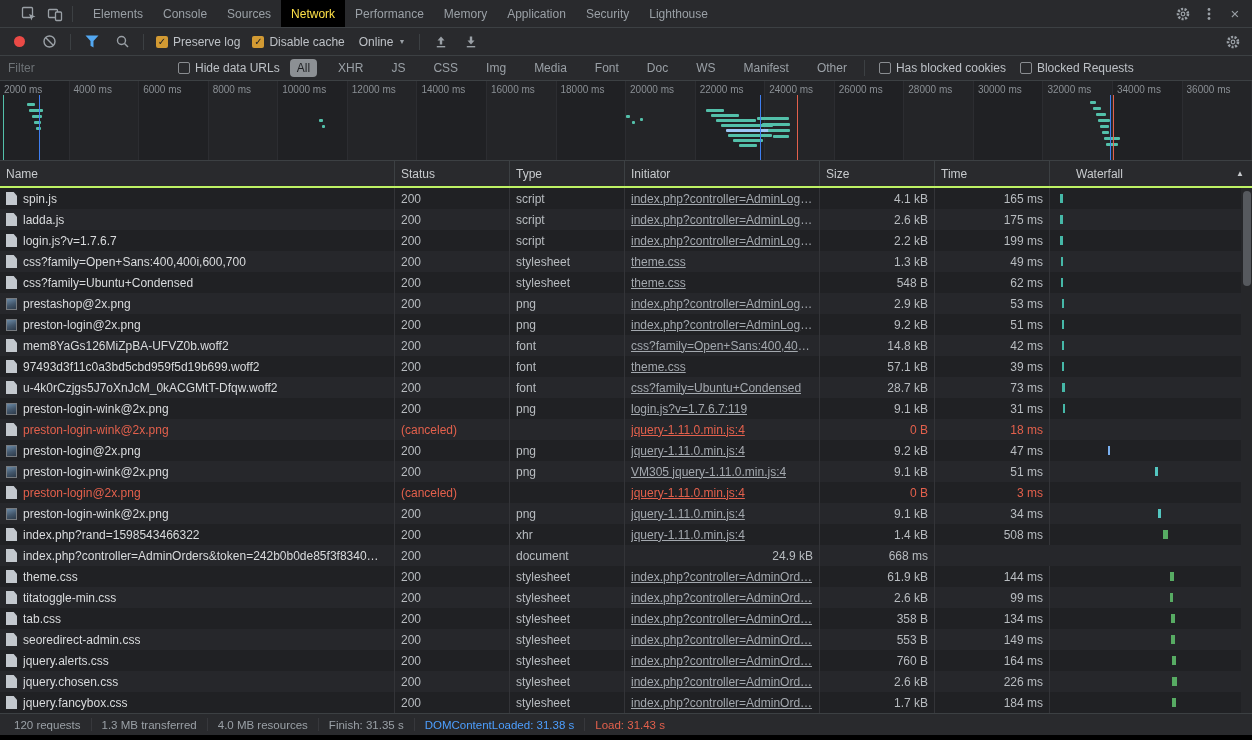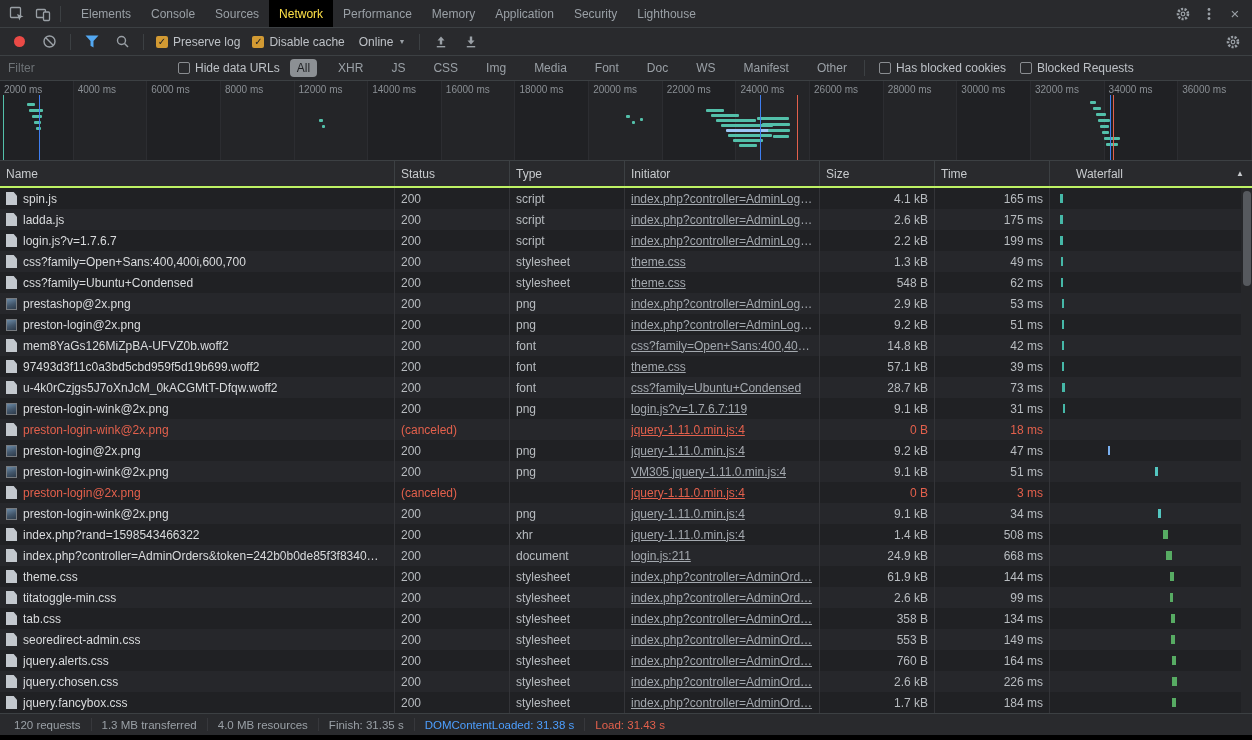--- a/index.html
+++ b/index.html
@@ -6,21 +6,21 @@
   html, body { width: 1252px; height: 740px; overflow: hidden; }
   body {
     background: #202124;
     font-family: "Liberation Sans", "DejaVu Sans", sans-serif;
     font-size: 12px;
     color: #9aa0a6;
   }
   .devtools { width: 1252px; height: 740px; display: flex; flex-direction: column; background: #202124; }
 
   
-  .tabs-bar { height: 28px; background: #292a2d; border-bottom: 1px solid #3c4043; display: flex; align-items: center; flex: none; padding-left: 4px; }
+  .tabs-bar { height: 28px; background: #292a2d; border-bottom: 1px solid #3c4043; display: flex; align-items: center; flex: none; padding-left: 16px; }
   .icon-btn { width: 26px; height: 24px; display: flex; align-items: center; justify-content: center; color: #9aa0a6; cursor: pointer; flex: none; }
   .icon-btn svg { display: block; }
   .tabs { display: flex; align-items: stretch; height: 100%; margin-left: 6px; }
   .tab { padding: 0 10px; display: flex; align-items: center; color: #9aa0a6; cursor: pointer; white-space: nowrap; }
   .tab.active { background: #000000; color: #fde047; }
   .tb-right { margin-left: auto; display: flex; align-items: center; padding-right: 4px; }
   .close-x { font-size: 15px; line-height: 1; color: #9aa0a6; }
 
   
   .net-toolbar { height: 28px; background: #292a2d; border-bottom: 1px solid #3c4043; display: flex; align-items: center; flex: none; padding: 0 6px; gap: 4px; }
@@ -226,20 +226,23 @@
           <span class="ov-label">2000 ms</span>
         </div>
         <div class="ov-col alt">
           <span class="ov-label">4000 ms</span>
         </div>
         <div class="ov-col">
           <span class="ov-label">6000 ms</span>
         </div>
         <div class="ov-col alt">
           <span class="ov-label">8000 ms</span>
+        </div>
+        <div class="ov-col">
+          <span class="ov-label">10000 ms</span>
         </div>
         <div class="ov-col alt">
           <span class="ov-label">12000 ms</span>
         </div>
         <div class="ov-col">
           <span class="ov-label">14000 ms</span>
         </div>
         <div class="ov-col alt">
           <span class="ov-label">16000 ms</span>
         </div>
@@ -610,23 +613,20 @@
           <div class="wbar" style="left: 113px; width: 5px; background: rgb(87, 171, 99);"></div>
         </div>
       </div>
       <div class="tr grid-cols even">
         <div class="td">
           <span class="fic doc"></span>
           <span class="nm">index.php?controller=AdminOrders&amp;token=242b0b0de85f3f8340…</span>
         </div>
         <div class="td">200</div>
         <div class="td">document</div>
-        <div class="td">
-          <span class="link">login.js:211</span>
-        </div>
         <div class="td right">24.9 kB</div>
         <div class="td right">668 ms</div>
         <div class="td wf">
           <div class="wbar" style="left: 116px; width: 6px; background: rgb(87, 171, 99);"></div>
         </div>
       </div>
       <div class="tr grid-cols">
         <div class="td">
           <span class="fic doc"></span>
           <span class="nm">theme.css</span>

